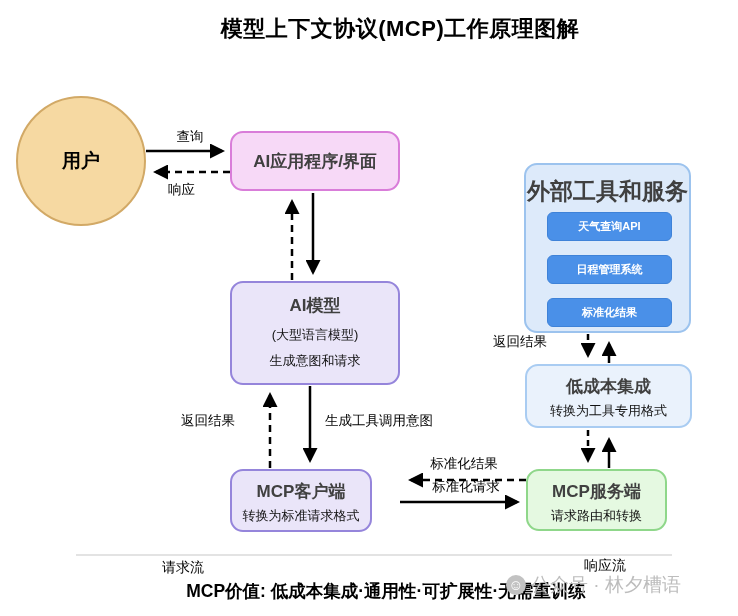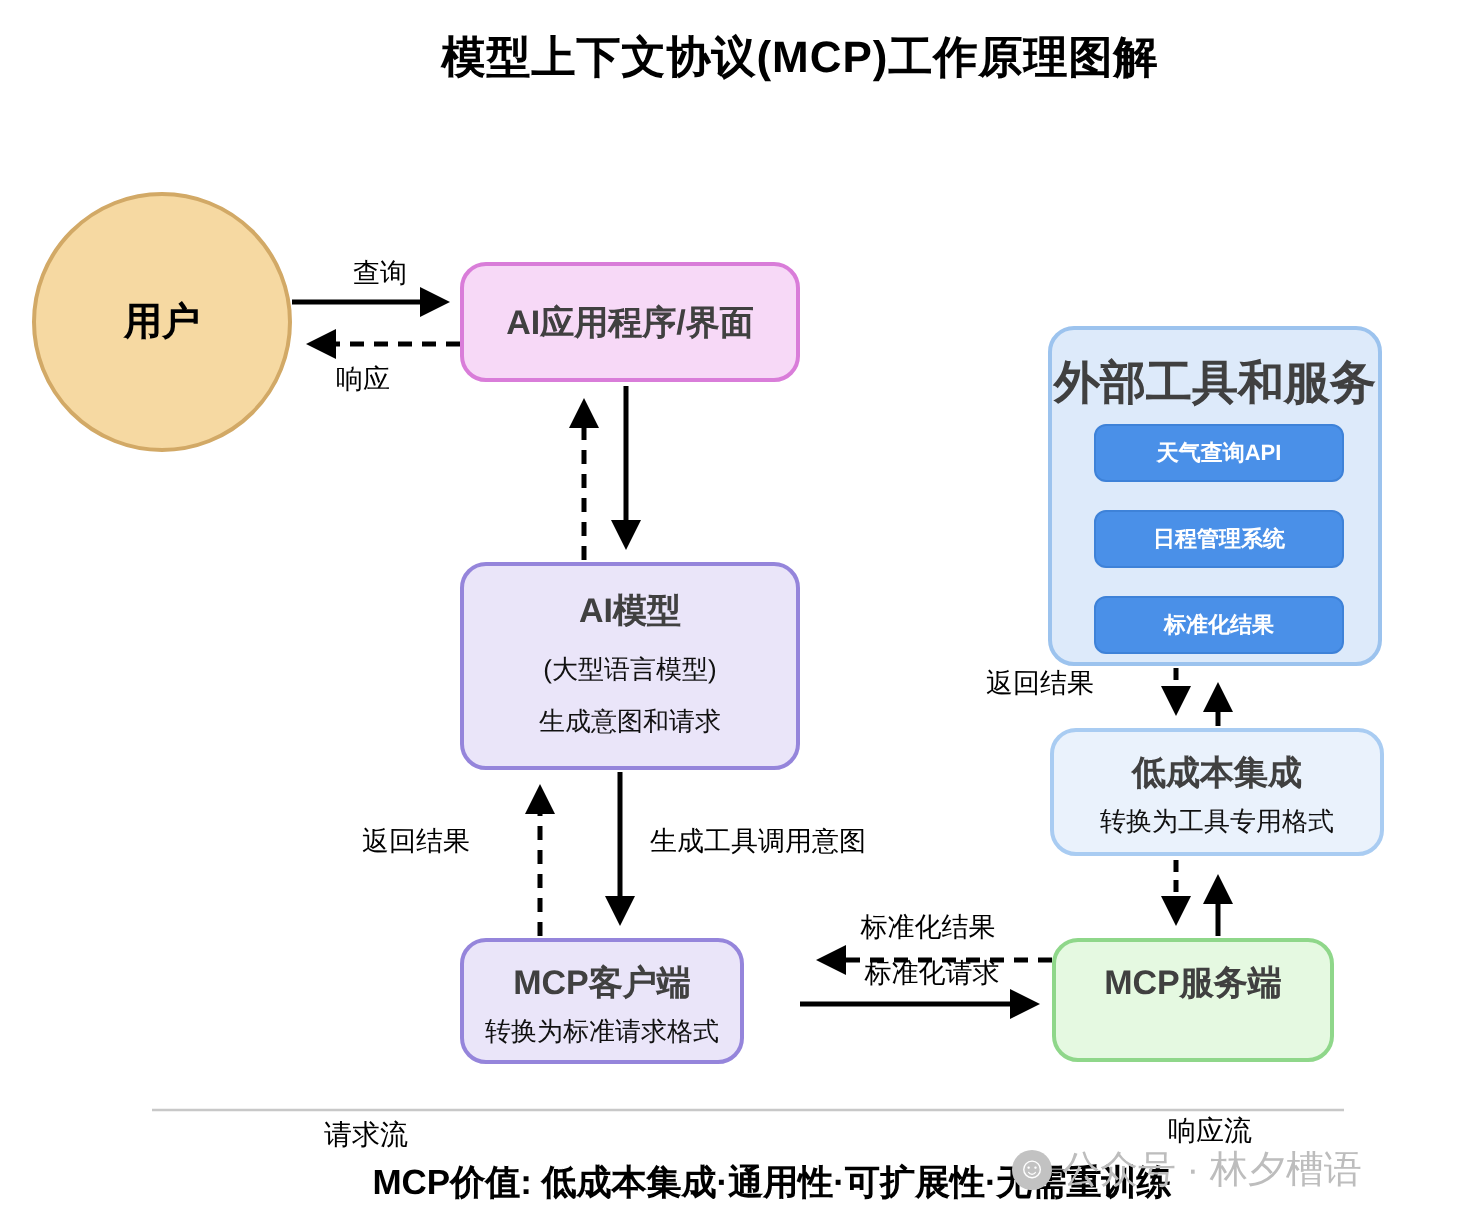--- a/index.html
+++ b/index.html
@@ -190,20 +190,21 @@
     <div class="tool-btn t2">标准化结果</div>
   </div>
 
   <div class="node box adapter">
     <div class="box-title">低成本集成</div>
     <div class="box-sub">转换为工具专用格式</div>
   </div>
 
   <div class="node box mcp-server">
     <div class="box-title">MCP服务端</div>
+    <div class="box-sub">请求路由和转换</div>
   </div>
 
   <div class="edge-label lbl-query">查询</div>
   <div class="edge-label lbl-response">响应</div>
   <div class="edge-label lbl-return-left">返回结果</div>
   <div class="edge-label lbl-gen-intent">生成工具调用意图</div>
   <div class="edge-label lbl-std-result">标准化结果</div>
   <div class="edge-label lbl-std-request">标准化请求</div>
   <div class="edge-label lbl-return-right">返回结果</div>
 

